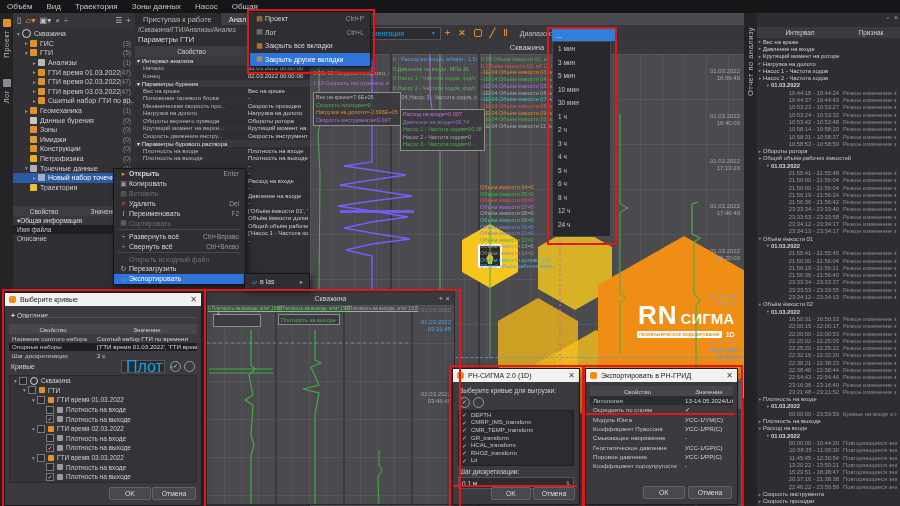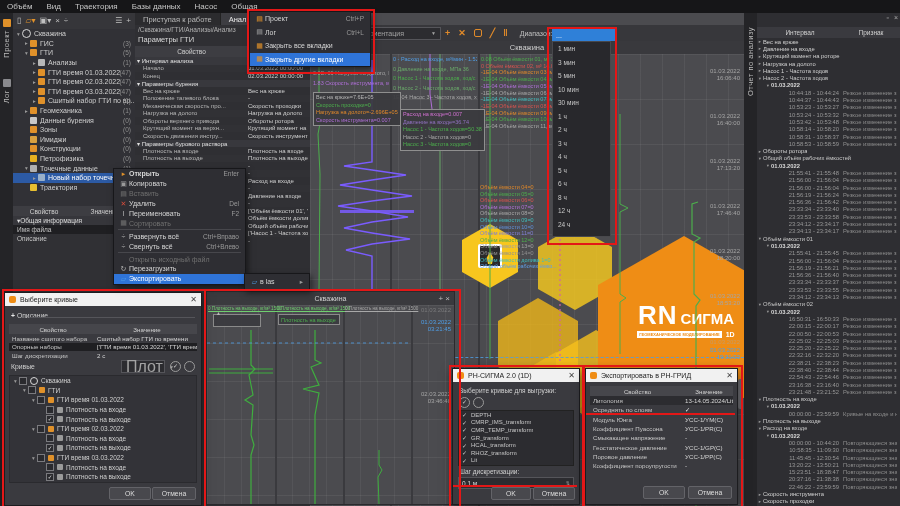--- a/index.html
+++ b/index.html
@@ -46,21 +46,21 @@
   #params-rows{position:absolute;left:0;top:32px;width:175px;}
   .prow{height:7.5px;display:flex;align-items:center;font-size:6px;}
   .prow:nth-child(even){background:#313135;}
   .prow .c1{width:113px;padding-left:8px;color:#b8b8b8;white-space:nowrap;overflow:hidden;box-sizing:border-box;flex:none;}
   .prow .c2{width:60px;color:#cfcfcf;white-space:nowrap;overflow:hidden;flex:none;}
   .prow.grp2{background:#38383d;}
   .prow.grp2 .c1{color:#e0e0e0;padding-left:2px;}
   
   #plot-panel{left:310px;top:13px;width:434px;height:493px;background:#4b4b4f;z-index:1;}
   #plot-toolbar{position:absolute;left:0;top:12px;width:434px;height:16px;background:#37373b;display:flex;align-items:center;font-size:7px;}
-  .combo{background:#2c2c30;border:1px solid #55555a;color:#a3a3a3;height:11px;display:flex;align-items:center;padding:0 4px;gap:6px;}
+  .combo{background:#2c2c30;border:1px solid #55555a;color:#0ea5e9;height:11px;display:flex;align-items:center;padding:0 4px;gap:6px;}
   .oicon{color:#e08a2a;font-size:9px;margin:0 4px;font-weight:bold;}
   #plot-title{position:absolute;left:0;top:28px;width:434px;height:13px;background:#39393d;text-align:center;font-size:7.5px;color:#cfcfcf;line-height:13px;}
   #plot-body{position:absolute;left:0;top:41px;width:434px;height:452px;overflow:hidden;
      background-image:repeating-linear-gradient(to right,rgba(255,255,255,.055) 0 1px,transparent 1px 22px),
                       repeating-linear-gradient(to bottom,rgba(255,255,255,.06) 0 1px,transparent 1px 45px);}
   .tsep{position:absolute;top:0;bottom:0;width:2px;background:#38383c;}
   .hline{position:absolute;font-size:5.5px;white-space:nowrap;text-decoration:underline;}
   .tipbox{position:absolute;border:1px solid #8f8f8f;background:rgba(58,58,62,.93);padding:1px 2px;font-size:5.5px;line-height:7.5px;white-space:nowrap;}
   .voltip{position:absolute;font-size:5.5px;line-height:6.6px;white-space:nowrap;}
   .taxis{position:absolute;right:4px;text-align:right;font-size:6px;line-height:7px;color:#a5a5a5;white-space:nowrap;}
@@ -118,21 +118,21 @@
 </style>
 </head>
 <body>
 
 <div id="app">
 
   <div id="menubar" class="abs">
       <div class="mi">Объём</div>
       <div class="mi">Вид</div>
       <div class="mi">Траектория</div>
-      <div class="mi">Базы данных</div>
+      <div class="mi">Зоны данных</div>
       <div class="mi">Насос</div>
       <div class="mi">Общая</div>
     </div>
 
   <div id="left-strip" class="abs">
     <div class="vtab" style="top:6px;">
       <span class="sicon" style="background:#e0912a;"></span>
       <span class="vtxt">Проект</span>
     </div>
     <div class="vtab" style="top:66px;">

